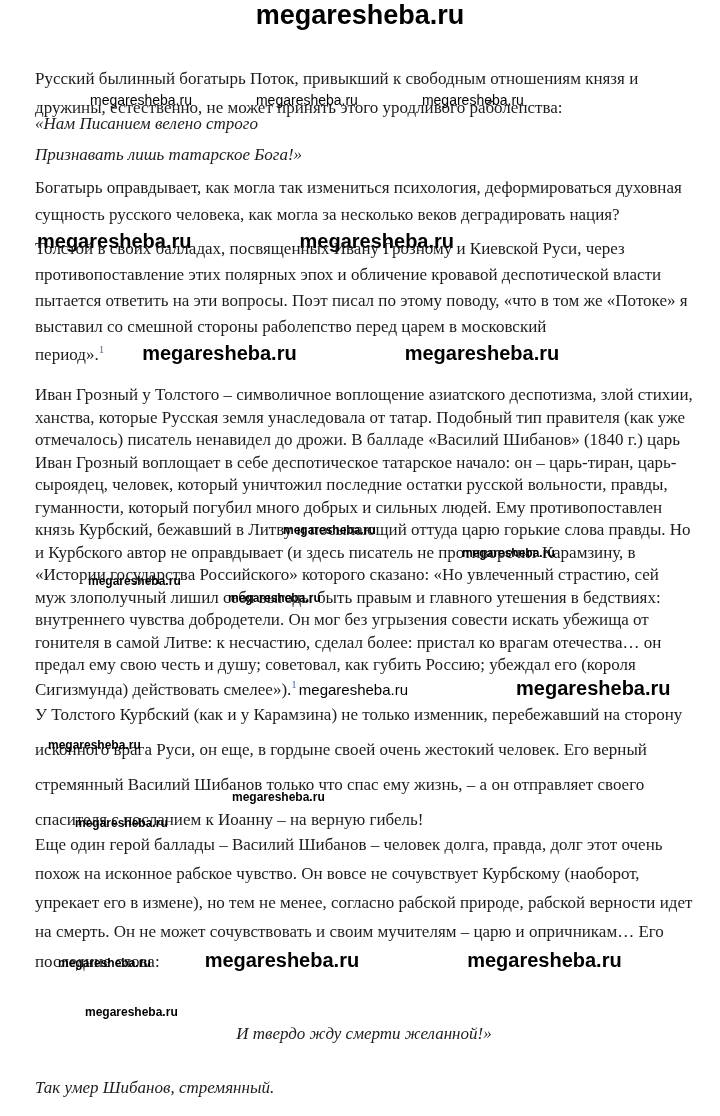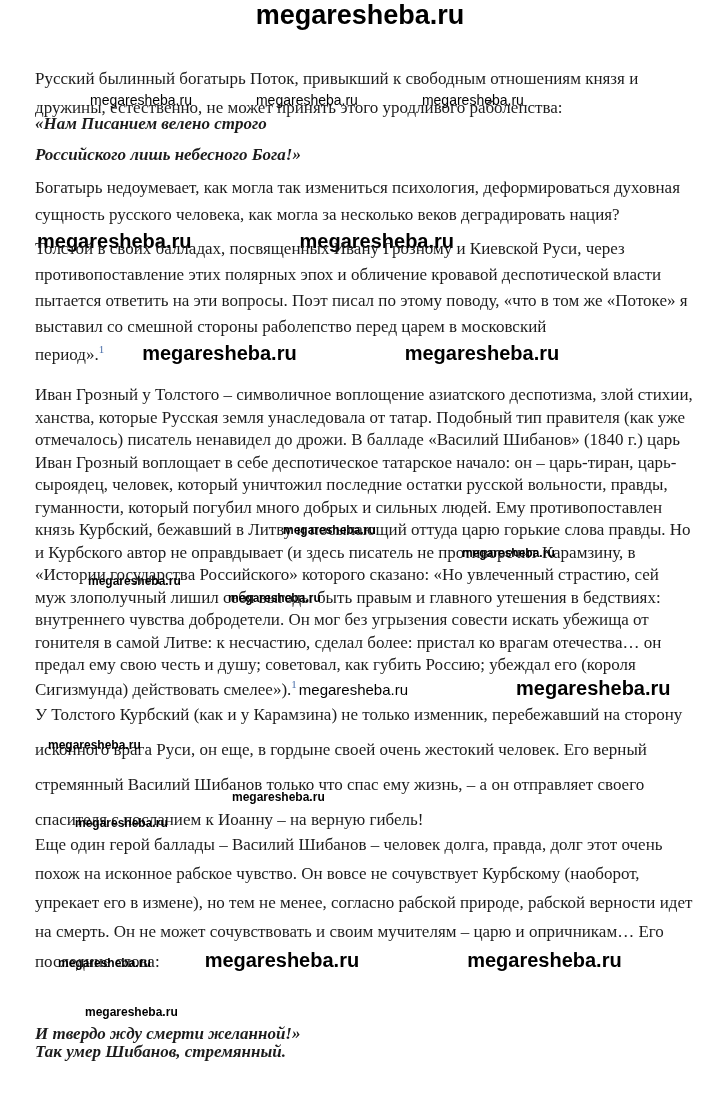--- a/index.html
+++ b/index.html
@@ -23,33 +23,33 @@
     text-align:center;
     font-family:"Liberation Sans", sans-serif;
     font-weight:700;font-size:28px;line-height:32px;color:#000;
   }
   
   .para{
     position:absolute;left:35px;width:658px;
     font-size:17px;line-height:28px;
     text-align:left;
   }
-  .quote{font-style:italic;font-weight:bold;}
+  .quote{font-style:italic;}
   #p1{top:48px;line-height:29px;margin-top:16px;}
   #q1a{top:112px;line-height:24px;}
   #q1b{top:143px;line-height:24px;}
   #p2{top:174px;line-height:27px;}
   #p3{top:236px;line-height:26px;}
   #p4{top:384px;line-height:22.5px;}
   #p5{top:697px;line-height:35px;}
   #p6{top:830px;line-height:29px;}
   #q2a{top:968px;line-height:24px;}
   #q2b{top:996px;line-height:24px;}
-  #q2c{top:1022px;line-height:24px;}
-  #q2d{top:1040px;line-height:24px;}
+  #q2c{top:1022px;line-height:24px;text-align:center;}
+  #q2d{top:1076px;line-height:24px;}
   
   .wm-big{
     font-family:"Liberation Sans", sans-serif;
     font-weight:700;font-size:20px;color:#000;
     font-style:normal;white-space:nowrap;
   }
   .wm-med{
     font-family:"Liberation Sans", sans-serif;
     font-weight:400;font-size:15px;color:#000;
     font-style:normal;white-space:nowrap;
@@ -93,25 +93,25 @@
   <div class="wm-row3">
     <span>megaresheba.ru</span>
     <span>megaresheba.ru</span>
     <span>megaresheba.ru</span>
   </div>
 
   <div class="para quote" id="q1a">
     <span>«Нам Писанием велено строго</span>
   </div>
   <div class="para quote" id="q1b">
-    <span>Российского лишь небесного Бога!»</span>
+    <span>Признавать лишь татарское Бога!»</span>
   </div>
 
   <div class="para" id="p2">
-    <span>Богатырь недоумевает, как могла так измениться психология, деформироваться духовная сущность русского человека, как могла за несколько веков деградировать нация?</span><span class="wm-big ml-touch">megaresheba.ru</span><span class="wm-big ml-lg">megaresheba.ru</span>
+    <span>Богатырь оправдывает, как могла так измениться психология, деформироваться духовная сущность русского человека, как могла за несколько веков деградировать нация?</span><span class="wm-big ml-touch">megaresheba.ru</span><span class="wm-big ml-lg">megaresheba.ru</span>
   </div>
 
   <div class="para" id="p3">
     <span>Толстой в своих балладах, посвященных Ивану Грозному и Киевской Руси, через противопоставление этих полярных эпох и обличение кровавой деспотической власти пытается ответить на эти вопросы. Поэт писал по этому поводу, «что в том же «Потоке» я выставил со смешной стороны раболепство перед царем в московский период».</span><sup class="fn">1</sup><span class="wm-big ml-sm">megaresheba.ru</span><span class="wm-big ml-lg">megaresheba.ru</span>
   </div>
 
   <div class="para" id="p4">
     <span>Иван Грозный у Толстого – символичное воплощение азиатского деспотизма, злой стихии, ханства, которые Русская земля унаследовала от татар. Подобный тип правителя (как уже отмечалось) писатель ненавидел до дрожи. В балладе «Василий Шибанов» (1840 г.) царь Иван Грозный воплощает в себе деспотическое татарское начало: он – царь-тиран, царь-сыроядец, человек, который уничтожил последние остатки русской вольности, правды, гуманности, который погубил много добрых и сильных людей. Ему противопоставлен князь Курбский, бежавший в Литву и посылающий оттуда царю горькие слова правды. Но и Курбского автор не оправдывает (и здесь писатель не противоречит Карамзину, в «Истории государства Российского» которого сказано: «Но увлеченный страстию, сей муж злополучный лишил себя выгоды быть правым и главного утешения в бедствиях: внутреннего чувства добродетели. Он мог без угрызения совести искать убежища от гонителя в самой Литве: к несчастию, сделал более: пристал ко врагам отечества… он предал ему свою честь и душу; советовал, как губить Россию; убеждал его (короля Сигизмунда) действовать смелее»).</span><sup class="fn">1</sup><span class="wm-med ml-touch">megaresheba.ru</span><span class="wm-big ml-lg">megaresheba.ru</span>
   </div>
 

